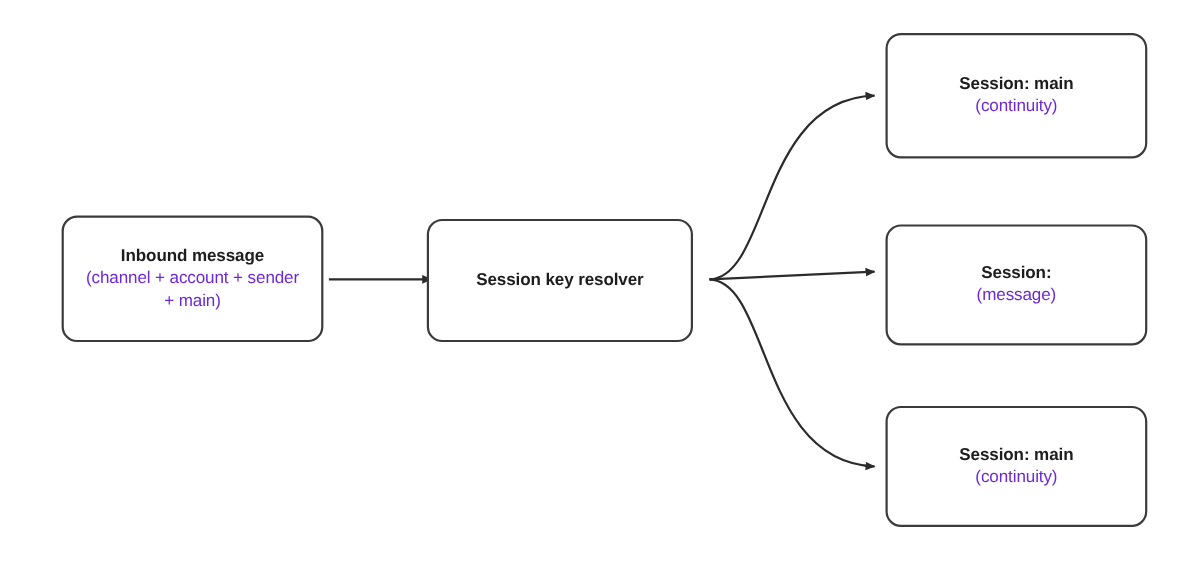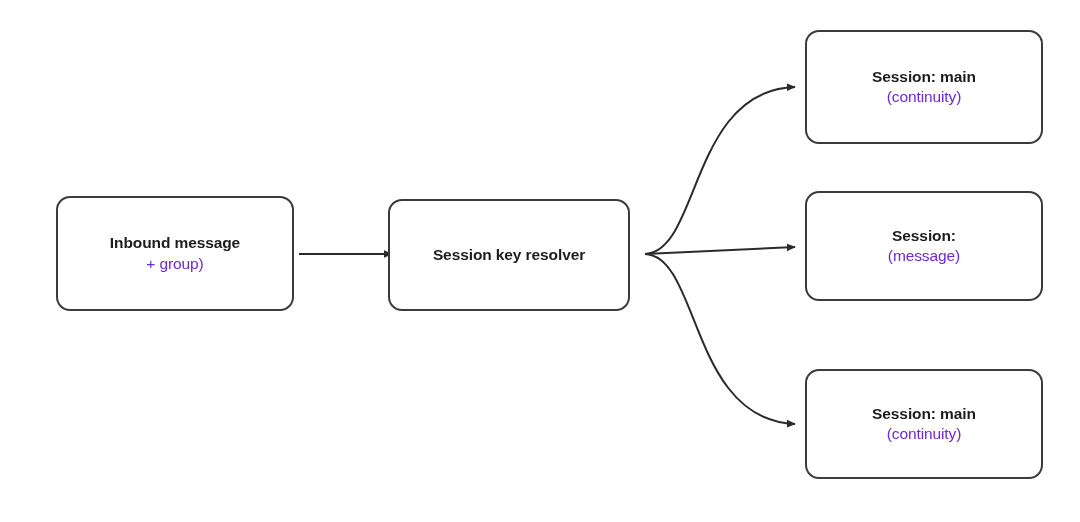--- a/index.html
+++ b/index.html
@@ -58,21 +58,21 @@
     font-weight: normal;
     font-size: 15.5px;
     color: #6d28d9;
     letter-spacing: -0.1px;
   }
 
   
   #node-inbound  { left: 56px;  top: 196px; width: 238px; height: 115px; }
   #node-resolver { left: 388px; top: 199px; width: 242px; height: 112px; }
   #node-session-main-top    { left: 805px; top: 30px;  width: 238px; height: 114px; }
-  #node-session-telegram    { left: 805px; top: 191px; width: 238px; height: 110px; }
+  #node-session-telegram    { left: 805px; top: 204px; width: 238px; height: 110px; }
   #node-session-main-bottom { left: 805px; top: 369px; width: 238px; height: 110px; }
 </style>
 </head>
 <body>
 
 <div id="diagram-canvas">
 
   <svg id="edge-layer" viewBox="0 0 1080 522" xmlns="http://www.w3.org/2000/svg">
     <defs>
       <marker id="arrowhead" markerWidth="9" markerHeight="9" refX="8.2" refY="4.5" orient="auto" markerUnits="userSpaceOnUse">
@@ -84,21 +84,22 @@
 
     <path d="M 645,254 C 700,252 690,90 795,87" fill="none" stroke="#2b2b2b" stroke-width="2" marker-end="url(#arrowhead)"></path>
 
     <path d="M 645,254 L 795,247" fill="none" stroke="#2b2b2b" stroke-width="2" marker-end="url(#arrowhead)"></path>
 
     <path d="M 645,254 C 700,256 690,420 795,424" fill="none" stroke="#2b2b2b" stroke-width="2" marker-end="url(#arrowhead)"></path>
   </svg>
 
   <div class="node" id="node-inbound">
     <div class="node-title">Inbound message</div>
-    <div class="node-sub">+ group)</div>
+    <div class="node-sub">(channel + account + sender</div>
+    <div class="node-sub">+ main)</div>
   </div>
 
   <div class="node" id="node-resolver">
     <div class="node-title">Session key resolver</div>
   </div>
 
   <div class="node" id="node-session-main-top">
     <div class="node-title">Session: main</div>
     <div class="node-sub">(continuity)</div>
   </div>

